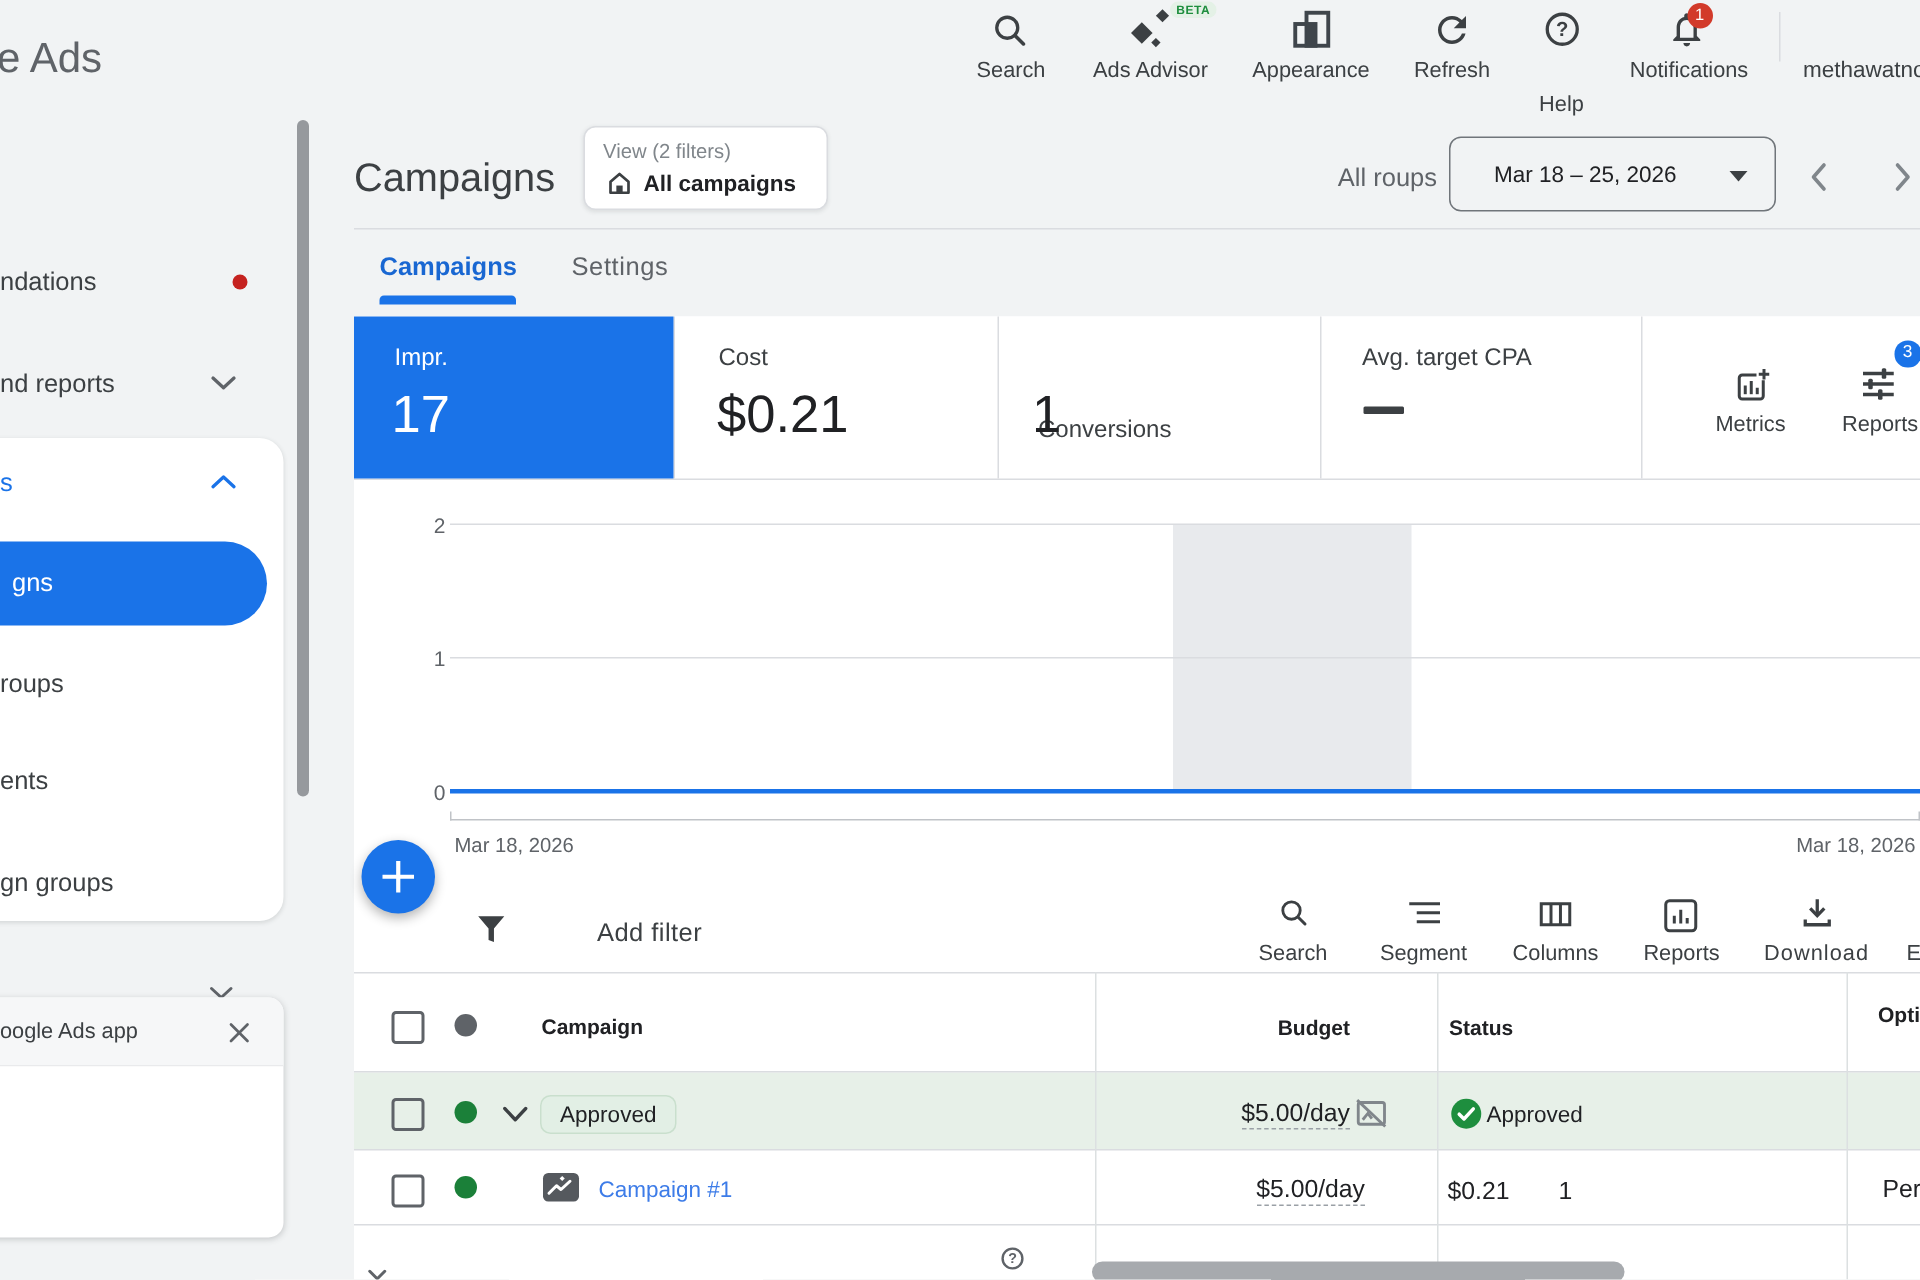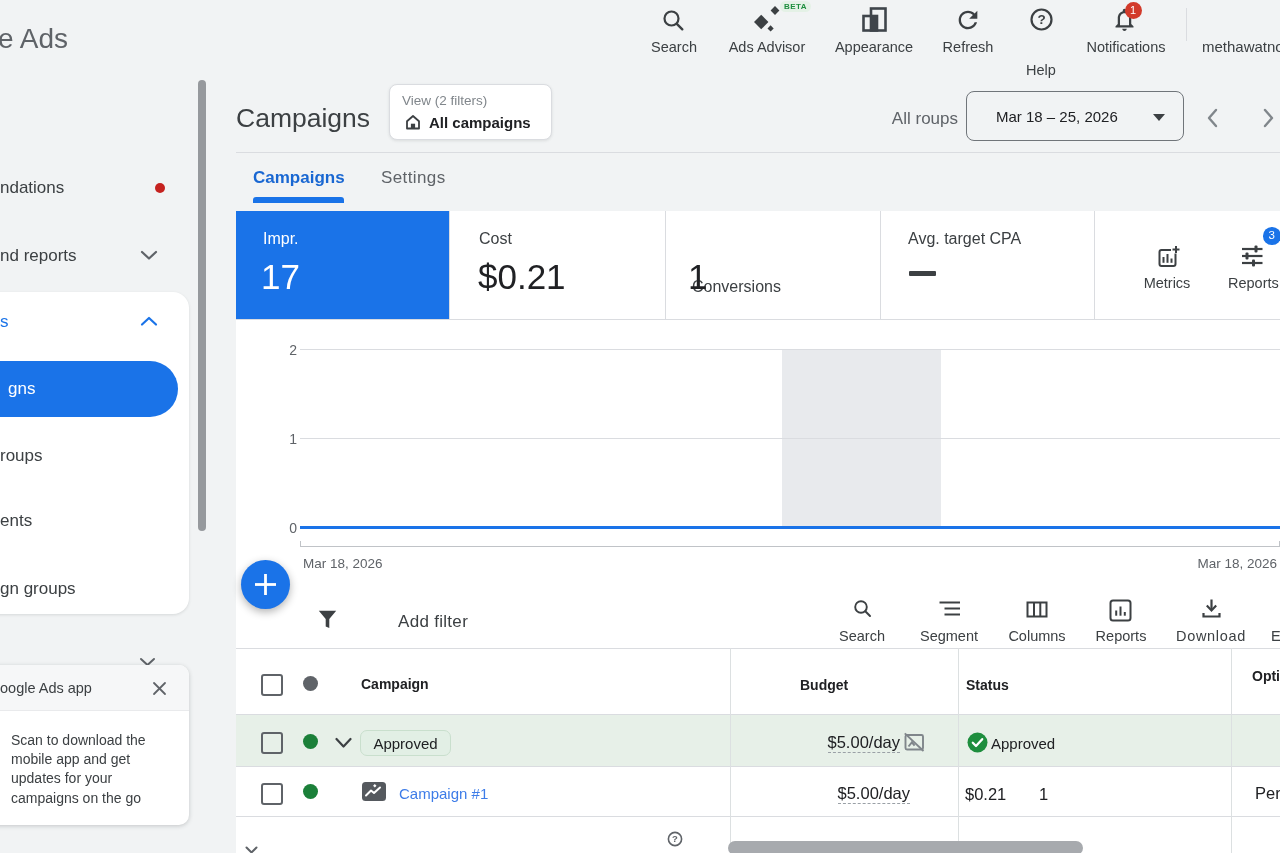--- a/index.html
+++ b/index.html
@@ -84,21 +84,20 @@
       <polyline points="2,2 8.5,8 15,2" fill="none" stroke="#5f6368" stroke-width="2" stroke-linecap="round" stroke-linejoin="round"></polyline>
     </svg>
 
 <div class="abs" style="left:-20px;top:665px;width:209px;height:160px;background:#fff;border-radius:10px;box-shadow:0 1px 4px rgba(60,64,67,.25);"></div>
 <div class="abs" style="left:-20px;top:665px;width:209px;height:45px;background:#f6f7f8;border-radius:10px 10px 0 0;border-bottom:1px solid #e9eaec;"></div>
 <div class="abs" style="left:0;top:680px;font-size:14.5px;color:#3c4043;">oogle Ads app</div>
 <svg class="abs" style="left:152px;top:681px;" width="15" height="15" viewBox="0 0 15 15">
       <line x1="2" y1="2" x2="13" y2="13" stroke="#5f6368" stroke-width="1.8" stroke-linecap="round"></line>
       <line x1="13" y1="2" x2="2" y2="13" stroke="#5f6368" stroke-width="1.8" stroke-linecap="round"></line>
     </svg>
-<div class="abs" style="left:11px;top:731px;width:160px;font-size:14px;line-height:19.2px;color:#3c4043;">Scan to download the mobile app and get updates for your campaigns on the go</div>
 
 <div class="abs" style="left:198px;top:80px;width:8px;height:451px;border-radius:4px;background:#96999d;"></div>
 
 <div class="abs" style="left:236px;top:103px;font-size:26.5px;color:#3c4043;">Campaigns</div>
 
 <div class="abs" style="left:389px;top:84px;width:161px;height:54px;background:#fff;border:1px solid #dadce0;border-radius:8px;box-shadow:0 1px 3px rgba(60,64,67,.12);"></div>
 <div class="abs" style="left:402px;top:93px;font-size:13.5px;color:#80868b;">View (2 filters)</div>
 <svg class="abs" style="left:404px;top:113px;" width="18" height="18" viewBox="0 0 18 18">
       <path d="M3 8.2 9 3 15 8.2 V15.5 H3Z" fill="none" stroke="#3c4043" stroke-width="1.8" stroke-linejoin="round"></path>
       <rect x="6.9" y="10.7" width="4.2" height="4.8" fill="#3c4043"></rect>
@@ -221,21 +220,21 @@
 <div class="abs hline" style="left:236px;top:766px;width:1044px;"></div>
 <div class="abs hline" style="left:236px;top:816px;width:1044px;"></div>
 
 <div class="abs vline" style="left:730px;top:648px;height:205px;background:#dce0e1;"></div>
 <div class="abs vline" style="left:958px;top:648px;height:205px;background:#dce0e1;"></div>
 <div class="abs vline" style="left:1231px;top:648px;height:205px;background:#dce0e1;"></div>
 
 <div class="abs cb" style="left:261px;top:674px;"></div>
 <div class="abs dot" style="left:303px;top:675.5px;background:#5f6368;"></div>
 <div class="abs" style="left:361px;top:676px;font-size:14px;font-weight:bold;color:#202124;">Campaign</div>
-<div class="abs" style="left:800px;top:677px;width:100px;font-size:14px;font-weight:bold;color:#202124;">Budget</div>
+<div class="abs" style="left:800px;top:677px;width:100px;text-align:right;font-size:14px;font-weight:bold;color:#202124;">Budget</div>
 <div class="abs" style="left:966px;top:677px;font-size:14px;font-weight:bold;color:#202124;">Status</div>
 <div class="abs" style="left:1252px;top:668px;width:28px;overflow:hidden;font-size:14px;font-weight:bold;color:#202124;"><span style="border-bottom:1.5px dashed #80868b;padding-bottom:3px;">Optim</span></div>
 
 <div class="abs cb" style="left:261px;top:732px;"></div>
 <div class="abs dot" style="left:303px;top:734px;background:#1b8039;"></div>
 <svg class="abs" style="left:335px;top:737px;" width="17" height="12" viewBox="0 0 17 12">
       <polyline points="1.5,2 8.5,9.5 15.5,2" fill="none" stroke="#3c4043" stroke-width="2.2" stroke-linecap="round" stroke-linejoin="round"></polyline>
     </svg>
 <div class="abs" style="left:360px;top:729.5px;width:89px;height:24px;background:#e2efe5;border:1px solid #c9dfcd;border-radius:7px;text-align:center;line-height:25px;font-size:15px;color:#202124;">Approved</div>
 <div class="abs" style="left:700px;top:732.5px;width:200px;text-align:right;font-size:16.5px;color:#202124;"><span class="dash">$5.00/day</span></div>

